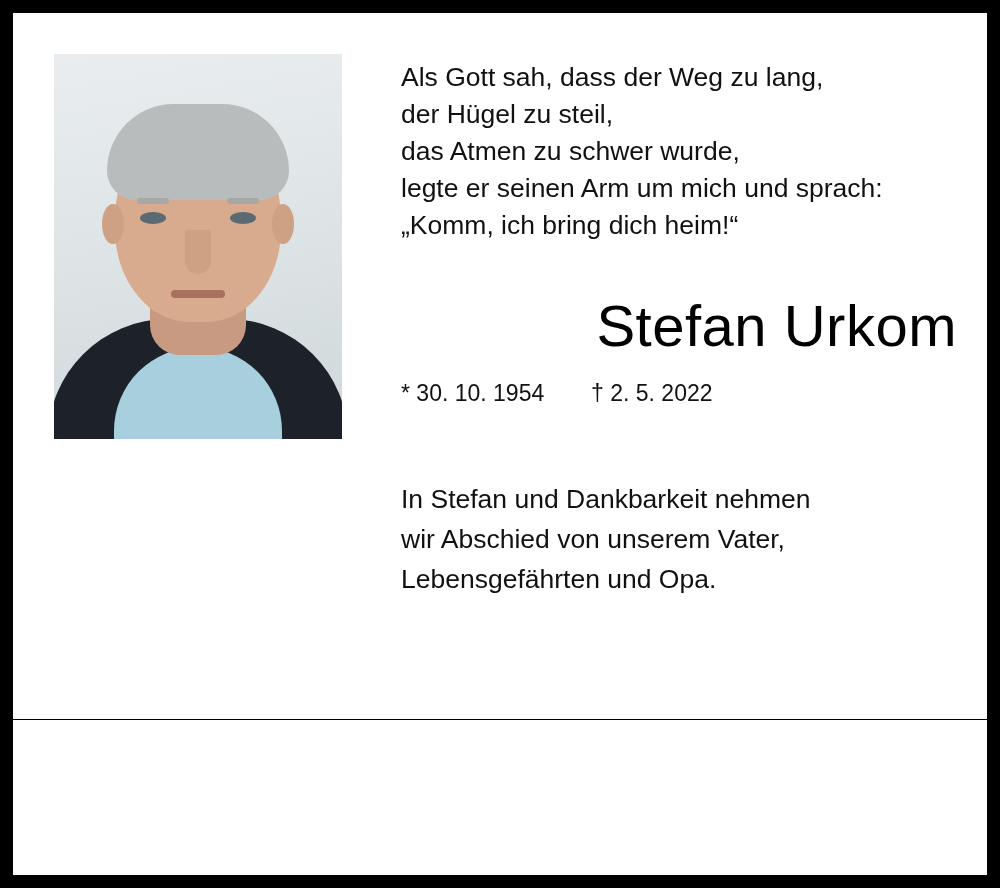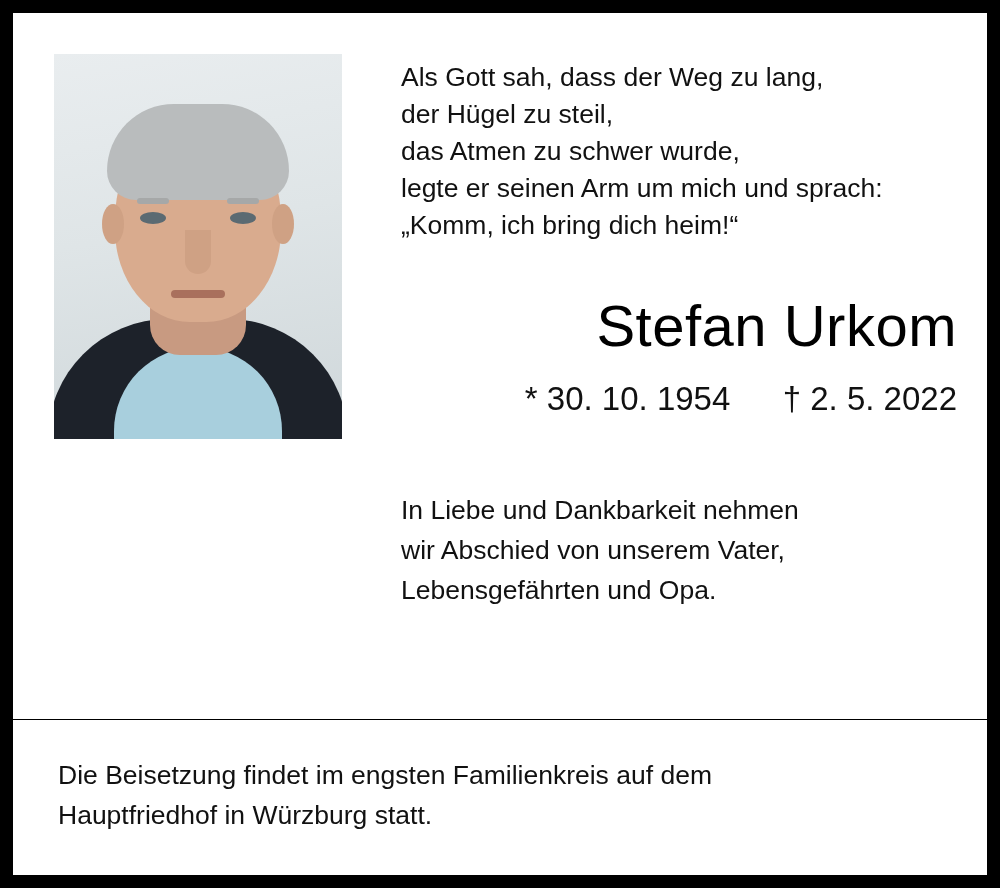--- a/index.html
+++ b/index.html
@@ -157,22 +157,22 @@
   .name {
     margin-top: 50px;
     text-align: right;
     font-size: 58px;
     line-height: 64px;
     color: #000000;
     letter-spacing: 0.5px;
   }
   .dates {
     margin-top: 22px;
-    text-align: right;
-    font-size: 33px;
+    text-align: left;
+    font-size: 23px;
     color: #111111;
   }
   .dates .sep {
     display: inline-block;
     width: 34px;
   }
   .tribute {
     margin-top: 72px;
     font-size: 26.5px;
     line-height: 40px;
@@ -226,24 +226,22 @@
 der Hügel zu steil,
 das Atmen zu schwer wurde,
 legte er seinen Arm um mich und sprach:
 „Komm, ich bring dich heim!“</div>
       <div class="name">Stefan Urkom</div>
       <div class="dates">
         <span>* 30. 10. 1954</span>
         <span class="sep"></span>
         <span>† 2. 5. 2022</span>
       </div>
-      <div class="tribute">In Liebe und Dankbarkeit nehmen
+      <div class="tribute">In Stefan und Dankbarkeit nehmen
 wir Abschied von unserem Vater,
 Lebensgefährten und Opa.</div>
     </div>
 
     <div class="divider"></div>
 
-    <div class="footer">Die Beisetzung findet im engsten Familienkreis auf dem
-Hauptfriedhof in Würzburg statt.</div>
 
   </div>
 </div>
 
 </body></html>

